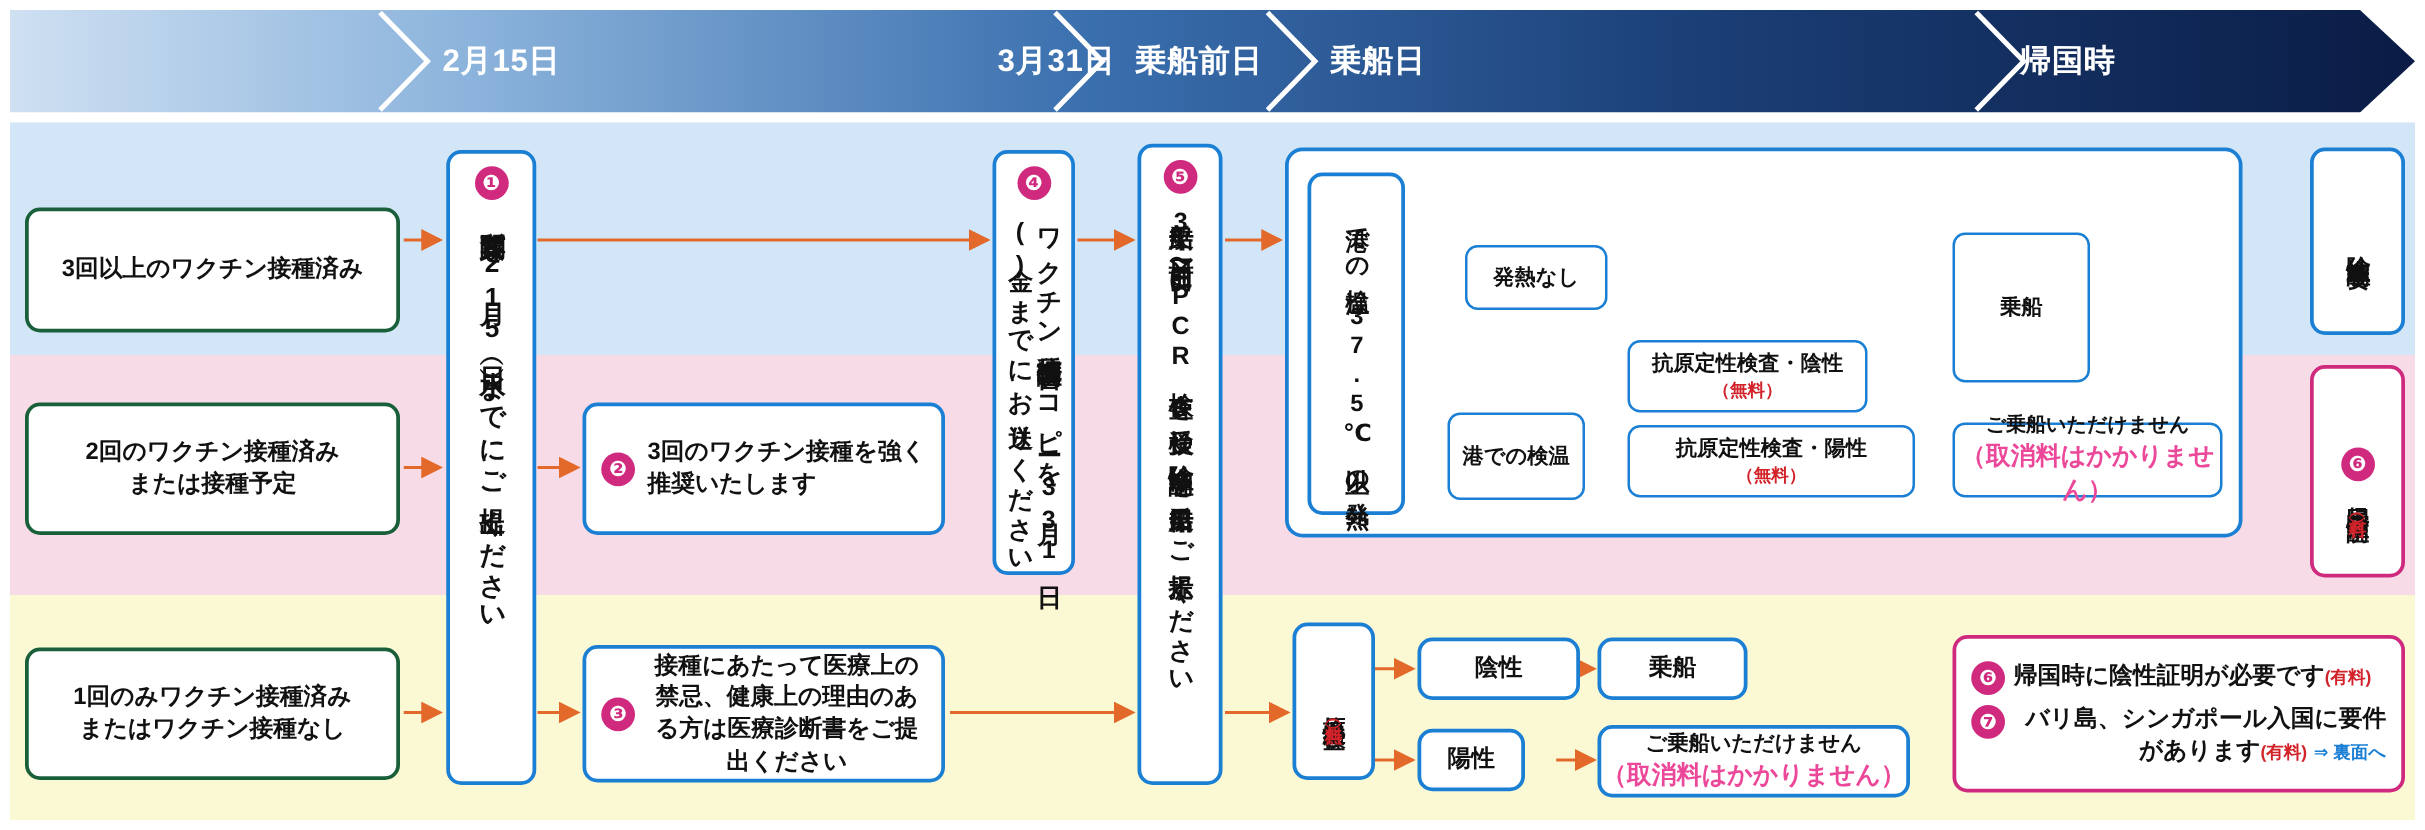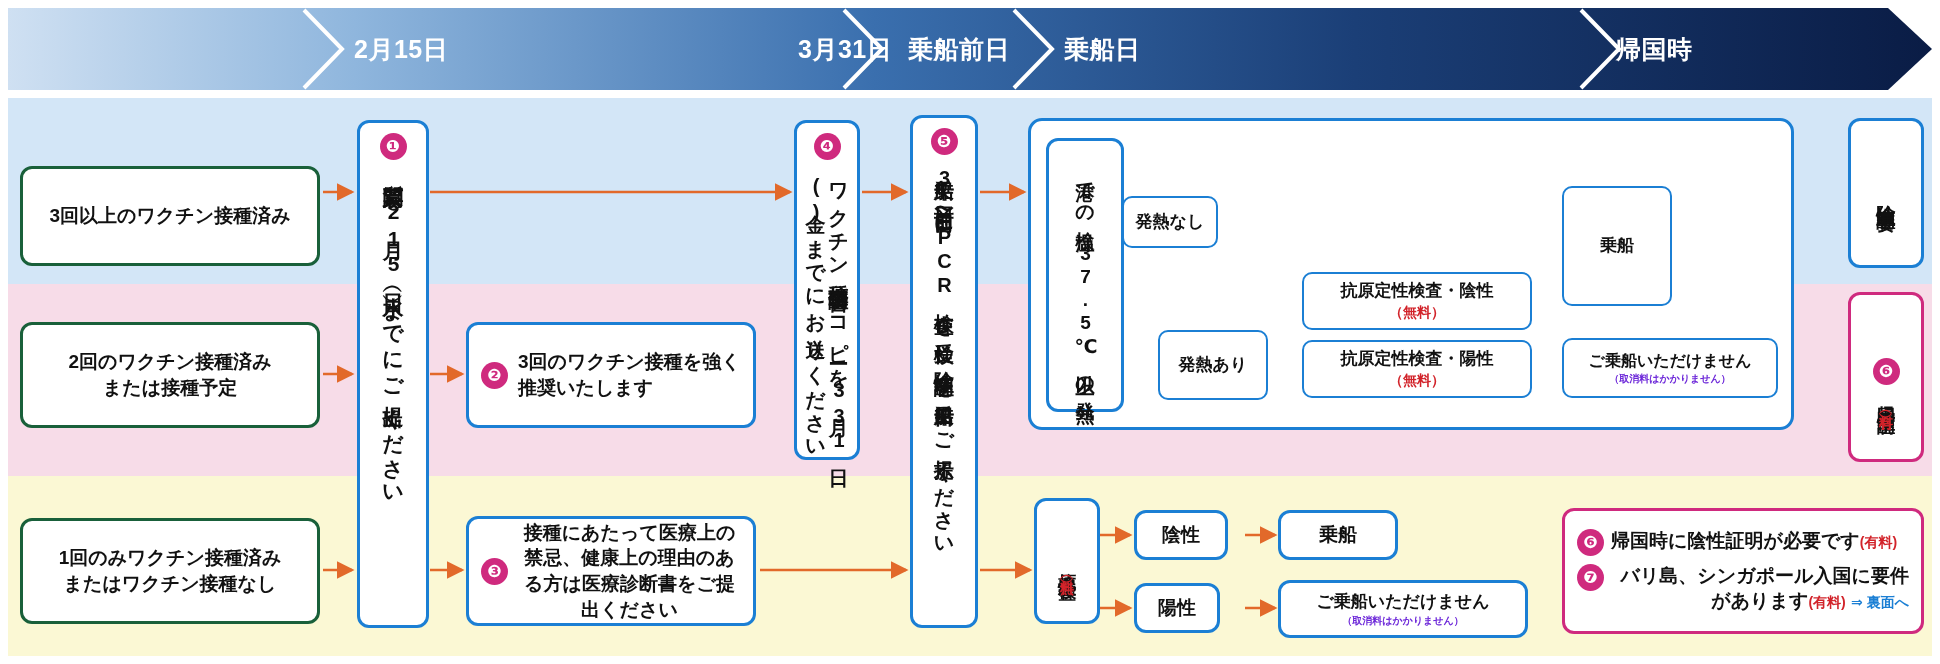--- a/index.html
+++ b/index.html
@@ -104,21 +104,21 @@
     border-radius: 50%;
     background: #cf2a7e;
     color: #ffffff;
     font-size: 17px;
     font-weight: bold;
     line-height: 1;
     flex: 0 0 auto;
   }
 
   .free-red { color: #d2232a; font-size: 14px; font-weight: bold; }
-  .free-blue { color: #6d28d9; font-size: 10px; font-weight: bold; }
+  .free-blue { color: #ec4899; font-size: 20px; font-weight: bold; }
   .note-small { font-size: 14px; color: #1b7fd4; font-weight: bold; }
 
   .list-row {
     display: flex;
     align-items: flex-start;
     gap: 7px;
     font-size: 19px;
     font-weight: bold;
     color: #111;
     line-height: 1.3;
@@ -248,29 +248,29 @@
     <span class="cnum" style="margin-bottom:8px;">❺</span>
     <span class="vtext" style="font-size:20px;font-weight:bold;">乗船3日前〜前日にPCR検査を受検し陰性証明を乗船日にご提示ください</span>
   </div>
 
   <div class="box-plain" style="position:absolute; left:1028px; top:118px; width:766px; height:312px;"></div>
 
   <div class="box box-blue" style="left:1046px; top:138px; width:78px; height:274px; padding-top:8px;">
     <span class="vtext" style="font-size:19px;font-weight:bold;">港での検温 37.5℃以上の発熱</span>
   </div>
 
-  <div class="box box-blue-thin" style="left:1122px; top:196px; width:96px; height:52px;">
+  <div class="box box-blue-thin" style="left:1172px; top:196px; width:114px; height:52px;">
     <span>発熱なし</span>
   </div>
 
   <div class="box box-blue-thin" style="left:1158px; top:330px; width:110px; height:70px;">
-    <span>発熱あり</span>
-  </div>
-
-  <div class="box box-blue-thin" style="left:1302px; top:272px; width:230px; height:58px; flex-direction:column;">
+    <span>港での検温</span>
+  </div>
+
+  <div class="box box-blue-thin" style="left:1302px; top:272px; width:192px; height:58px; flex-direction:column;">
     <span>抗原定性検査・陰性</span>
     <span class="free-red">（無料）</span>
   </div>
 
   <div class="box box-blue-thin" style="left:1302px; top:340px; width:230px; height:58px; flex-direction:column;">
     <span>抗原定性検査・陽性</span>
     <span class="free-red">（無料）</span>
   </div>
 
   <div class="box box-blue-thin" style="left:1562px; top:186px; width:110px; height:120px;">
@@ -280,21 +280,21 @@
   <div class="box box-blue-thin" style="left:1562px; top:338px; width:216px; height:60px; flex-direction:column;">
     <span style="font-size:16px;">ご乗船いただけません</span>
     <span class="free-blue">（取消料はかかりません）</span>
   </div>
 
   <div class="box box-blue" style="left:1034px; top:498px; width:66px; height:126px; flex-direction:column; padding-top:6px;">
     <span class="vtext" style="font-size:18px;font-weight:bold;">抗原定性検査</span>
     <span class="free-red" style="writing-mode:vertical-rl;text-orientation:upright;">（無料）</span>
   </div>
 
-  <div class="box box-blue" style="left:1134px; top:510px; width:94px; height:50px;">
+  <div class="box box-blue" style="left:1134px; top:510px; width:130px; height:50px;">
     <span>陰性</span>
   </div>
 
   <div class="box box-blue" style="left:1134px; top:583px; width:86px; height:50px;">
     <span>陽性</span>
   </div>
 
   <div class="box box-blue" style="left:1278px; top:510px; width:120px; height:50px;">
     <span>乗船</span>
   </div>

